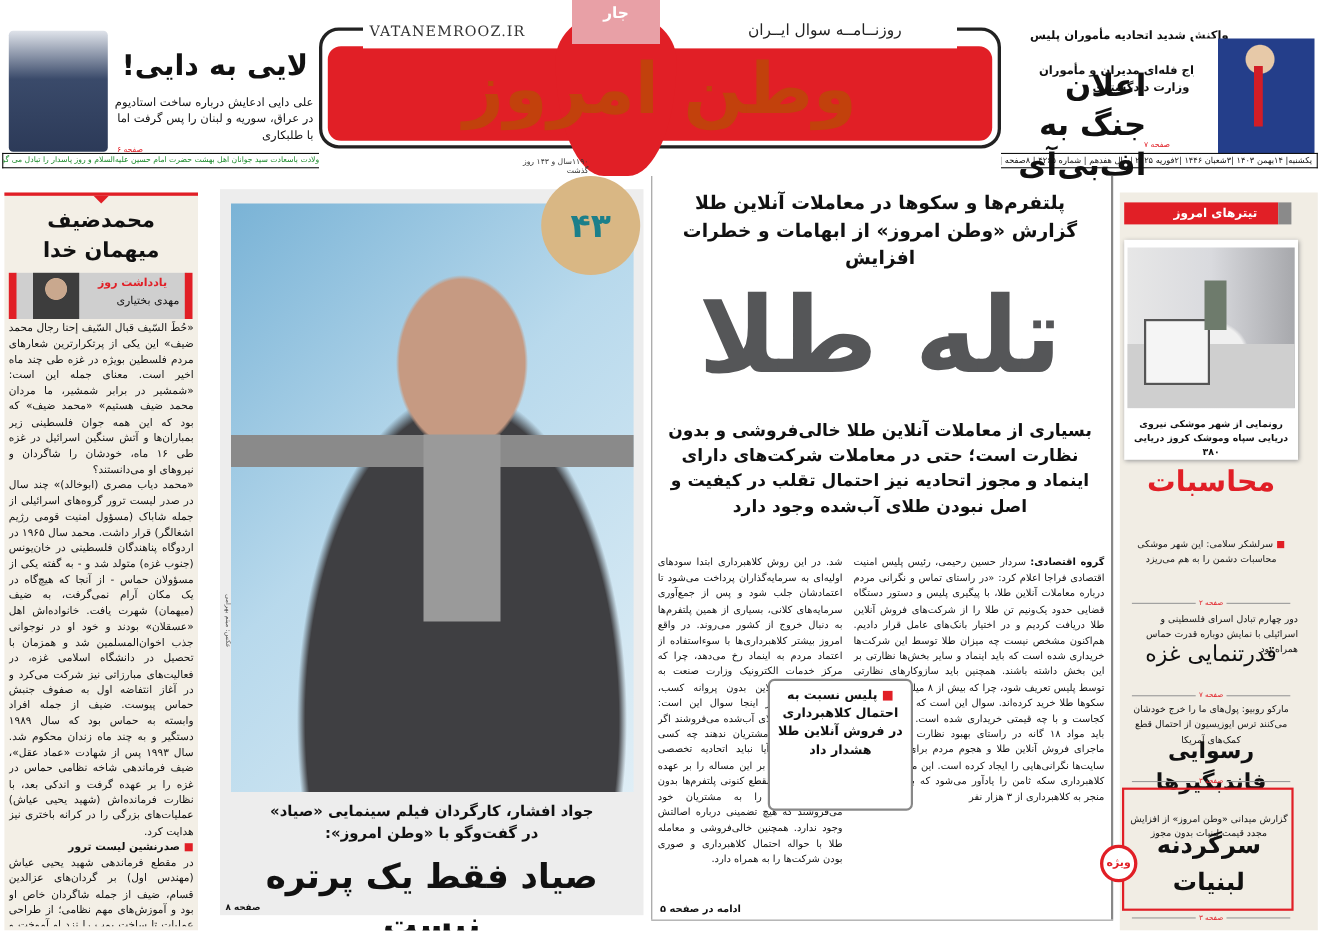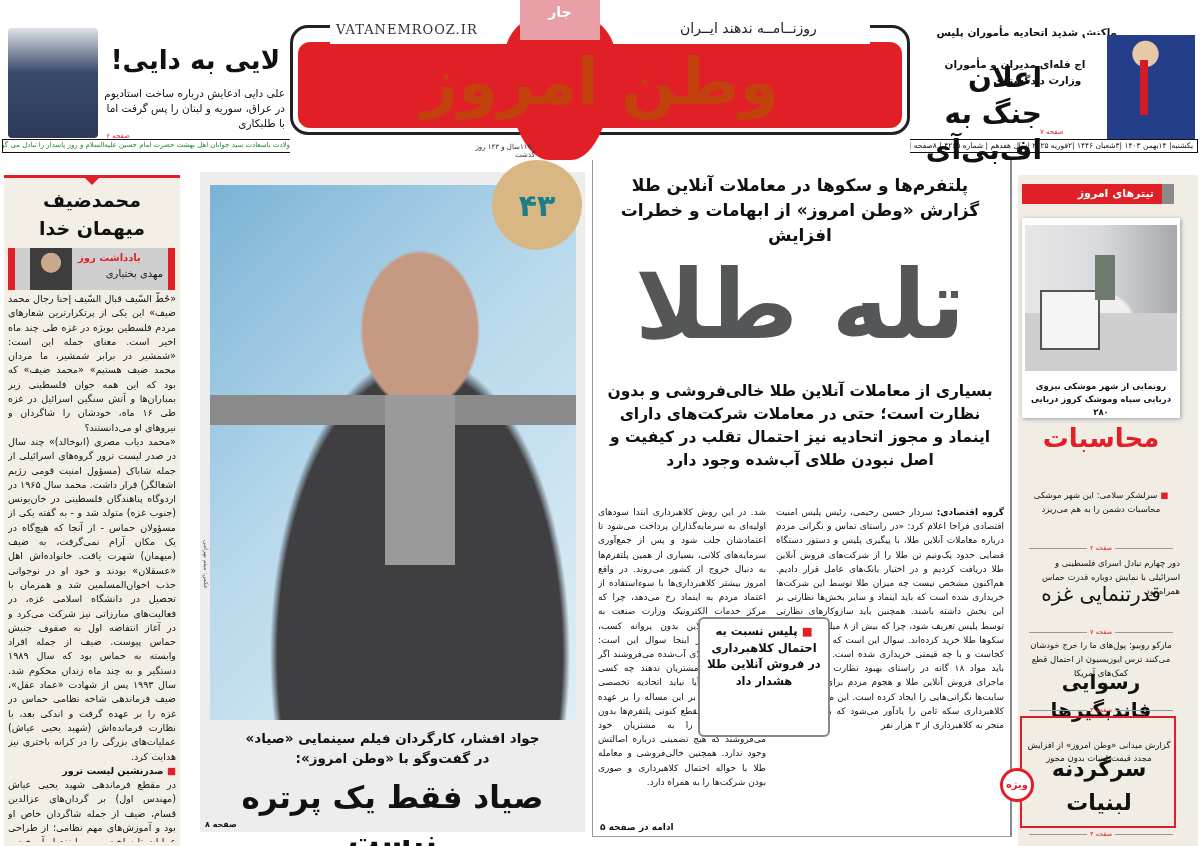--- a/index.html
+++ b/index.html
@@ -41,21 +41,21 @@
 
   
   .col-left { left: 4px; top: 175px; width: 176px; height: 671px; background: #f3efe6; }
   .col-left-top { left: 4px; top: 175px; width: 176px; height: 3px; background: #e11f26; }
   .col-left-tri { left: 85px; top: 178px; width: 0; height: 0; border-left: 7px solid transparent; border-right: 7px solid transparent; border-top: 7px solid #e11f26; }
   .ed-title { left: 4px; top: 186px; width: 176px; text-align: center; font-size: 19px; font-weight: 900; line-height: 28px; }
   .author-box { left: 14px; top: 248px; width: 156px; height: 42px; background: #cfcfcf; }
   .author-bar-r { left: 168px; top: 248px; width: 7px; height: 42px; background: #e11f26; }
   .author-bar-l { left: 8px; top: 248px; width: 7px; height: 42px; background: #e11f26; }
   .author-photo { left: 30px; top: 248px; width: 42px; height: 42px; background: radial-gradient(circle at 50% 35%, #c9a88e 0 28%, #3d3d3d 30% 100%); }
-  .author-kicker { left: 78px; top: 252px; width: 85px; text-align: left; font-size: 10px; color: #e11f26; font-weight: bold; }
+  .author-kicker { left: 78px; top: 252px; width: 85px; text-align: center; font-size: 10px; color: #e11f26; font-weight: bold; }
   .author-name { left: 78px; top: 268px; width: 85px; text-align: right; font-size: 10px; }
   .ed-body { left: 8px; top: 292px; width: 168px; height: 550px; text-align: justify; font-size: 9.6px; line-height: 14.3px; overflow: hidden; }
   .ed-body p { margin-bottom: 0; }
   .ed-body .sub { font-weight: bold; }
   .ed-body .sub::before { content: "■ "; color: #e11f26; }
 
   
   .photo-frame { left: 200px; top: 172px; width: 385px; height: 660px; background: #ededed; }
   .photo-main { left: 210px; top: 185px; width: 366px; height: 535px;
     background:
@@ -79,21 +79,21 @@
   .main-col-r { left: 776px; width: 228px; height: 328px; }
   .main-col-l { left: 598px; width: 168px; height: 322px; }
   .main-col .lead { font-weight: bold; }
   .pullquote { left: 698px; top: 617px; width: 132px; height: 120px; border: 2px solid #888; border-radius: 6px; background: #fff; padding: 4px 6px; text-align: center; font-size: 11.5px; font-weight: bold; line-height: 16.5px; }
   .pullquote .b { color: #e11f26; }
   .continue { left: 600px; top: 822px; font-size: 9px; font-weight: bold; }
   .main-bottom-rule { left: 592px; top: 836px; width: 420px; height: 1px; background: #999; }
 
   
   .col-right { left: 1018px; top: 175px; width: 180px; height: 671px; background: #f1ede4; }
-  .teasers-head { left: 1022px; top: 184px; width: 140px; height: 20px; background: #e11f26; color: #fff; font-size: 11px; font-weight: bold; text-align: right; padding-right: 8px; line-height: 20px; }
+  .teasers-head { left: 1022px; top: 184px; width: 140px; height: 20px; background: #e11f26; color: #fff; font-size: 11px; font-weight: bold; text-align: right; padding-right: 19px; line-height: 20px; }
   .teasers-head-g { left: 1162px; top: 184px; width: 12px; height: 20px; background: #8a8a8a; }
   .missile-card { left: 1022px; top: 218px; width: 158px; height: 200px; background: #fff; box-shadow: 1px 1px 4px #999; }
   .missile-photo { left: 1025px; top: 225px; width: 152px; height: 146px;
     background:
       linear-gradient(180deg, transparent 0 60%, #cfcfcf 60% 100%),
       radial-gradient(ellipse 40px 30px at 70px 95px, #f0f0f0 0 90%, transparent 100%),
       linear-gradient(90deg, #e7e7e7 0%, #d9dade 50%, #a7a8ac 100%); }
   .missile-truck { left: 1040px; top: 290px; width: 60px; height: 60px; background: #f5f5f5; border: 2px solid #555; }
   .missile-launcher { left: 1095px; top: 255px; width: 20px; height: 45px; background: #6e7b6c; }
   .missile-cap { left: 1022px; top: 380px; width: 158px; text-align: center; font-size: 8.5px; font-weight: bold; line-height: 13px; }
@@ -112,21 +112,21 @@
   .vizheh { left: 1000px; top: 768px; width: 34px; height: 34px; border-radius: 50%; background: #fff; border: 3px solid #e11f26; color: #e11f26; font-size: 10px; font-weight: 900; text-align: center; line-height: 28px; }
 </style>
 </head>
 <body>
 
 <div class="abs masthead"></div>
 <div class="abs logo-frame"></div>
 <div class="abs logo-red"></div>
 <div class="abs logo-top-strip"></div>
 <div class="abs site-url">VATANEMROOZ.IR</div>
-<div class="abs tagline">روزنــامــه ندهند ایــران</div>
+<div class="abs tagline">روزنــامــه سوال ایــران</div>
 <div class="abs logo-emblem"></div>
 <div class="abs logo-emblem-pink"></div>
 <div class="abs logo-emblem-label">جار</div>
 <div class="abs logo-text">وطن امروز</div>
 
 <div class="abs photo-daei"></div>
 <div class="abs daei-title">لایی به دایی!</div>
 <div class="abs daei-sub">علی دایی ادعایش درباره ساخت استادیوم در عراق، سوریه و لبنان را پس گرفت اما با طلبکاری</div>
 <div class="abs daei-page">صفحه ۶</div>
 

